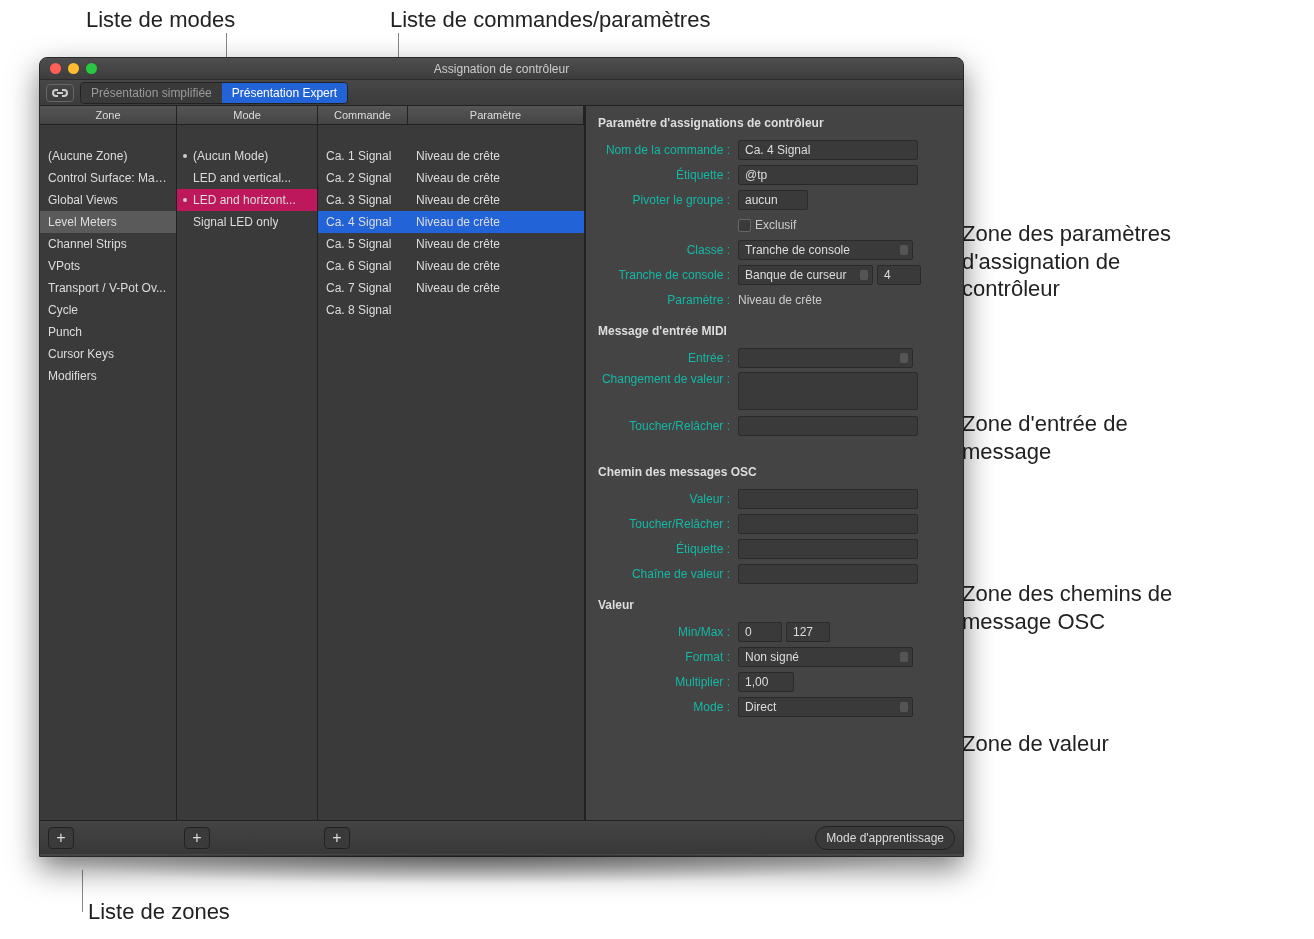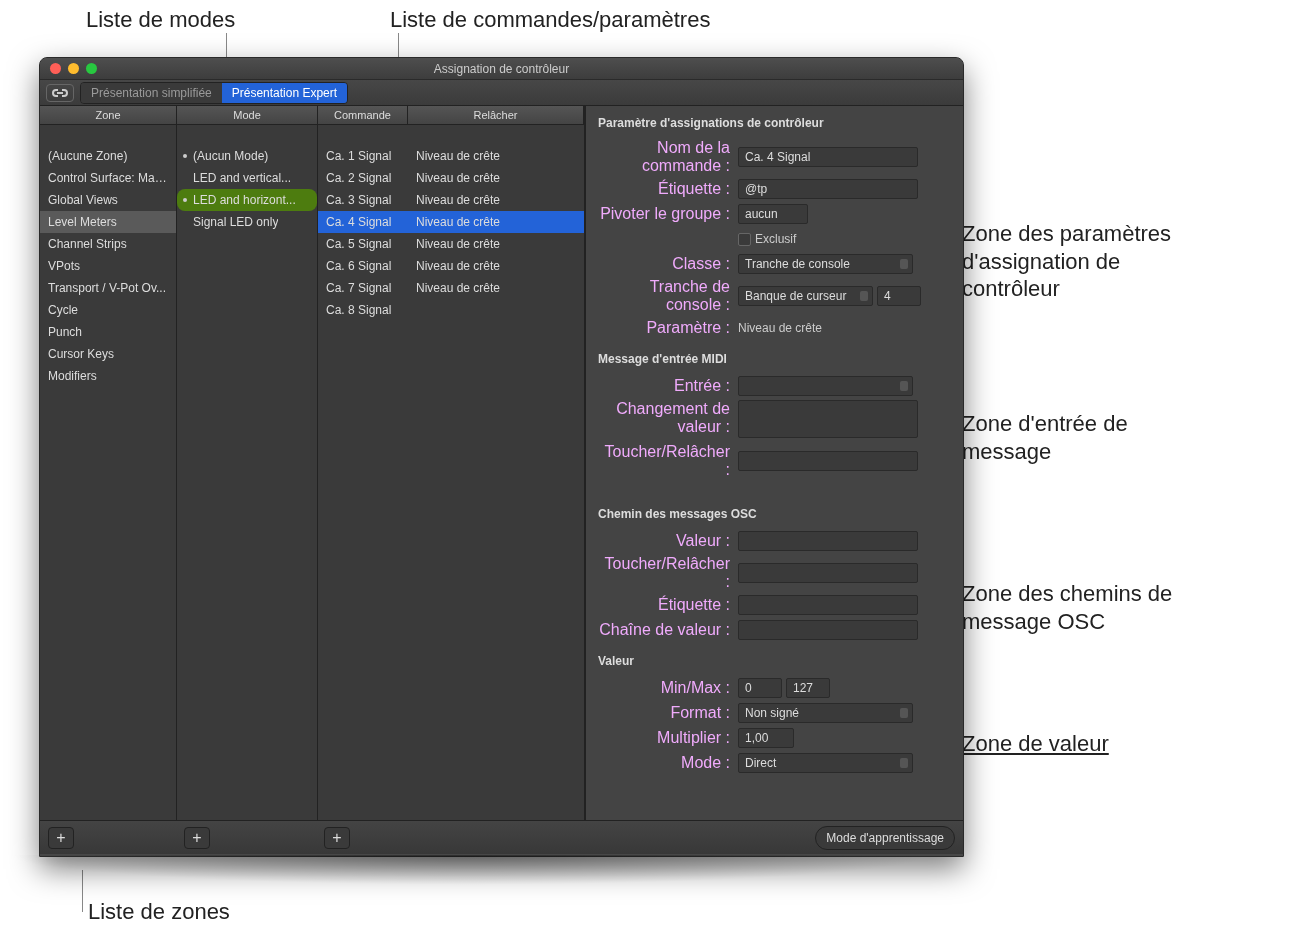--- a/index.html
+++ b/index.html
@@ -26,30 +26,30 @@
 .panel-cmd{width:267px;}
 .col-header{background:linear-gradient(#555,#444);color:#ddd;text-align:center;padding:3px 0;border-bottom:1px solid #222;font-size:11px;}
 .col-headers{display:flex;}
 .col-headers .col-header{flex:1;border-right:1px solid #222;}
 .list{flex:1;overflow:hidden;}
 .list-item{padding:4px 8px;color:#ddd;white-space:nowrap;overflow:hidden;text-overflow:ellipsis;cursor:default;}
 .list-item.selected{background:#5a5a5a;}
 .mode-item{display:flex;align-items:center;gap:6px;padding:4px 6px;color:#ddd;white-space:nowrap;overflow:hidden;text-overflow:ellipsis;}
 .mode-item .dot{width:4px;height:4px;border-radius:50%;background:#ccc;flex-shrink:0;}
 .mode-item .nodot{width:4px;flex-shrink:0;}
-.mode-item.selected{background:#4d7c0f;border-radius:8px;}
+.mode-item.selected{background:#be185d;}
 .cmd-row{display:flex;padding:0;color:#ddd;}
 .cmd-row div{padding:4px 8px;}
 .cmd-row .c1{width:90px;}
 .cmd-row .c2{flex:1;}
 .cmd-row.sel{background:#2363d8;}
 .inspector{flex:1;background:#444;overflow-y:auto;padding:0 12px 12px 12px;border-left:1px solid #222;}
 .section-title{color:#ddd;font-weight:600;padding:10px 0 6px 0;font-size:12px;}
 .field{display:flex;align-items:center;margin:3px 0;min-height:22px;}
-.field .lbl{width:140px;text-align:right;color:#f0abfc;padding-right:8px;font-size:16px;}
+.field .lbl{width:140px;text-align:right;color:#14b8a6;padding-right:8px;font-size:12px;}
 .field .ctrl{flex:1;display:flex;gap:4px;align-items:center;}
 .textbox,.selectbox{background:#3a3a3a;border:1px solid #2a2a2a;color:#ddd;padding:3px 6px;border-radius:2px;font-size:12px;height:20px;display:flex;align-items:center;}
 .textbox{width:180px;}
 .selectbox{width:175px;position:relative;}
 .selectbox::after{content:"";position:absolute;right:4px;top:4px;width:8px;height:10px;background:linear-gradient(#555,#555);border-radius:2px;}
 .num{width:44px;text-align:right;}
 .checkbox{width:13px;height:13px;border:1px solid #666;background:#3a3a3a;border-radius:2px;}
 .footer{height:34px;background:linear-gradient(#444,#383838);display:flex;align-items:center;padding:0 8px;border-top:1px solid #222;}
 .add-btn{width:26px;height:22px;background:#3a3a3a;border:1px solid #222;border-radius:4px;color:#ddd;display:flex;align-items:center;justify-content:center;font-size:16px;}
 .footer-spacer{flex:1;}
@@ -58,21 +58,21 @@
 </style>
 </head>
 <body>
 
 <div class="callout" style="left:86px;top:6px;">Liste de modes</div>
 <div class="callout" style="left:390px;top:6px;">Liste de commandes/paramètres</div>
 <div class="callout" style="left:88px;top:898px;">Liste de zones</div>
 <div class="callout" style="left:962px;top:220px;width:260px;">Zone des paramètres d'assignation de contrôleur</div>
 <div class="callout" style="left:962px;top:410px;width:260px;">Zone d'entrée de message</div>
 <div class="callout" style="left:962px;top:580px;width:260px;">Zone des chemins de message OSC</div>
-<div class="callout" style="left:962px;top:730px;width:260px;text-decoration:underline;">Zone de valeur</div>
+<div class="callout" style="left:962px;top:730px;width:260px;">Zone de valeur</div>
 
 <div class="callout-line" style="left:226px;top:33px;width:1px;height:87px;"></div>
 <div class="callout-line" style="left:398px;top:33px;width:1px;height:75px;"></div>
 <div class="callout-line" style="left:398px;top:107px;width:96px;height:1px;"></div>
 <div class="callout-line" style="left:450px;top:107px;width:1px;height:12px;"></div>
 <div class="callout-line" style="left:493px;top:107px;width:1px;height:12px;"></div>
 <div class="callout-line" style="left:82px;top:870px;width:1px;height:42px;"></div>
 
 <div class="callout-line" style="left:939px;top:178px;width:1px;height:165px;"></div>
 <div class="callout-line" style="left:939px;top:178px;width:8px;height:1px;"></div>
@@ -152,21 +152,21 @@
           <div class="mode-item">
             <span class="nodot"></span>
             <span style="overflow: hidden; text-overflow: ellipsis;">Signal LED only</span>
           </div>
         </div>
     </div>
 
     <div class="panel panel-cmd">
       <div class="col-headers">
         <div class="col-header" style="width:90px;flex:none;">Commande</div>
-        <div class="col-header" style="flex:1;">Relâcher</div>
+        <div class="col-header" style="flex:1;">Paramètre</div>
       </div>
       <div class="list" id="cmd-list">
           <div class="cmd-row">
             <div class="c1">Ca. 1 Signal</div>
             <div class="c2">Niveau de crête</div>
           </div>
           <div class="cmd-row">
             <div class="c1">Ca. 2 Signal</div>
             <div class="c2">Niveau de crête</div>
           </div>

